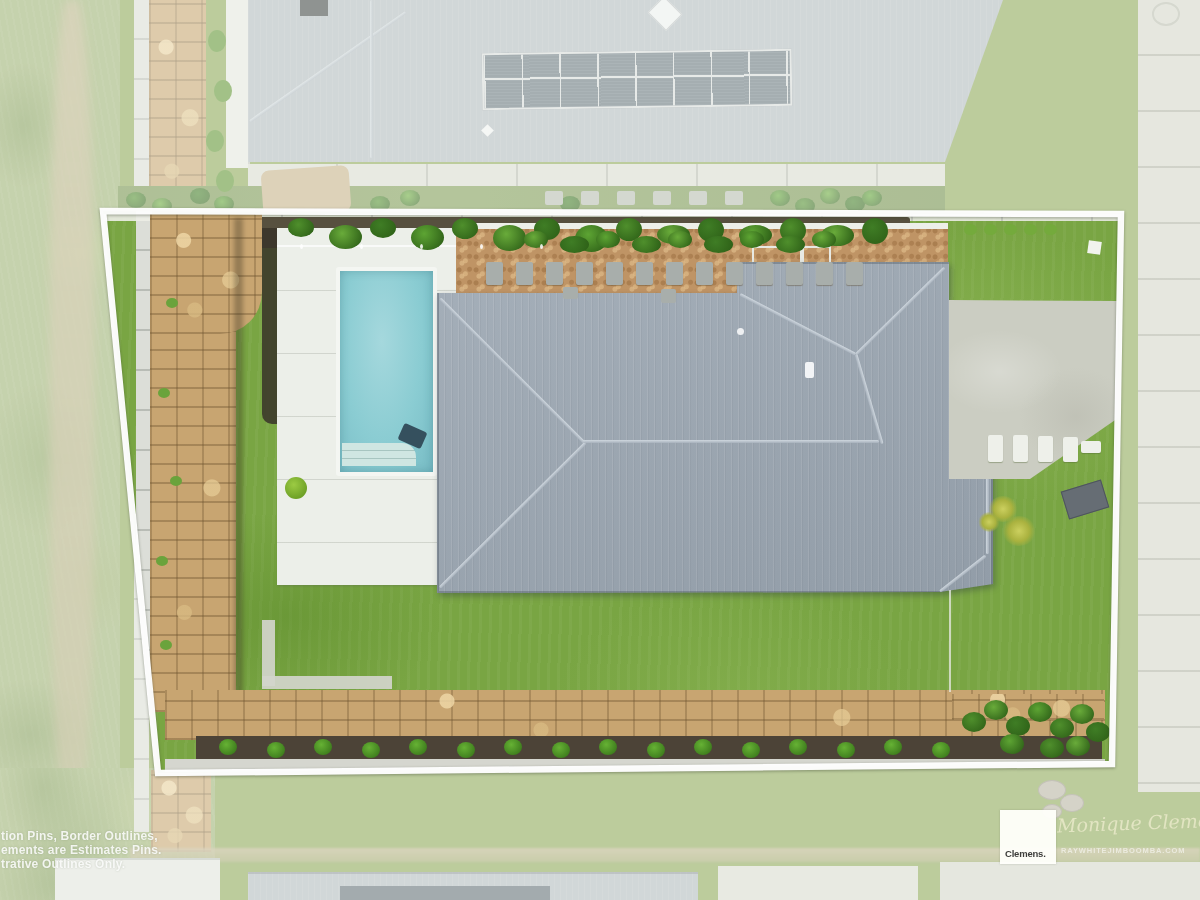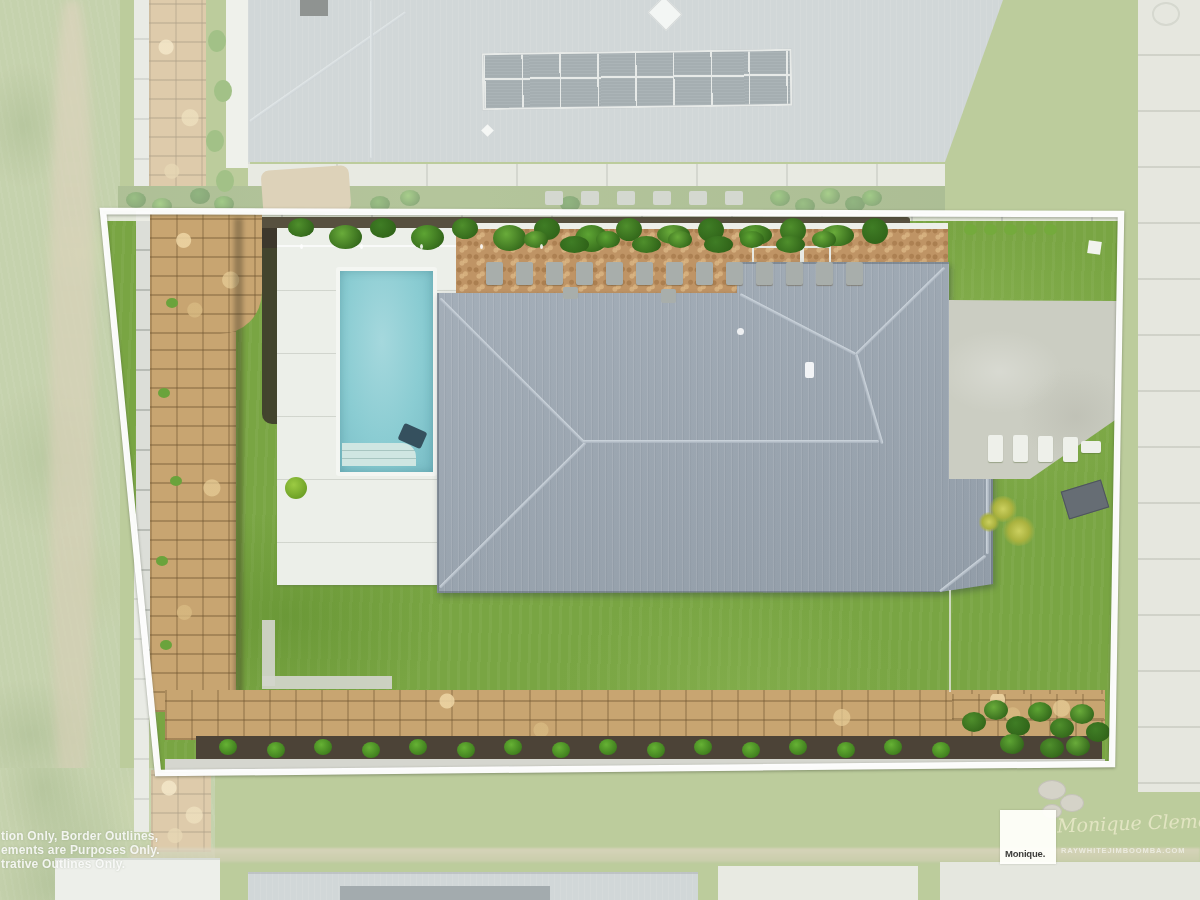--- a/index.html
+++ b/index.html
@@ -296,24 +296,24 @@
       <div style="position: absolute; left: 480px; top: 244px; width: 3px; height: 5px; border-radius: 50%; background: rgba(255, 255, 255, 0.85);"></div>
       <div style="position: absolute; left: 540px; top: 244px; width: 3px; height: 5px; border-radius: 50%; background: rgba(255, 255, 255, 0.85);"></div>
     </div>
 
   <svg class="abs" style="left:0;top:0;" width="1200" height="900">
     <path d="M0,0H1200V900H0Z M103,211 L1121,214 L1112,764 L158,773 Z" fill="#fbfcf6" fill-opacity="0.44" fill-rule="evenodd"></path>
     <polygon points="103,211 1121,214 1112,764 158,773" fill="none" stroke="#ffffff" stroke-opacity="0.97" stroke-width="6.5" style="filter:drop-shadow(0 1.5px 1.5px rgba(50,60,40,.45));"></polygon>
   </svg>
 
   <div class="disclaimer">
-    <div>tion Only, Border Outlines,</div>
-    <div>ements are Purposes Only.</div>
+    <div>tion Pins, Border Outlines,</div>
+    <div>ements are Estimates Pins.</div>
     <div>trative Outlines Only.</div>
   </div>
 
   <div class="logoBox">
-    <span class="logoText">Monique.</span>
+    <span class="logoText">Clemens.</span>
   </div>
   <div class="signature">Monique Clemens</div>
   <div class="agencyUrl">RAYWHITEJIMBOOMBA.COM</div>
 
 </div>
 
 </body></html>

